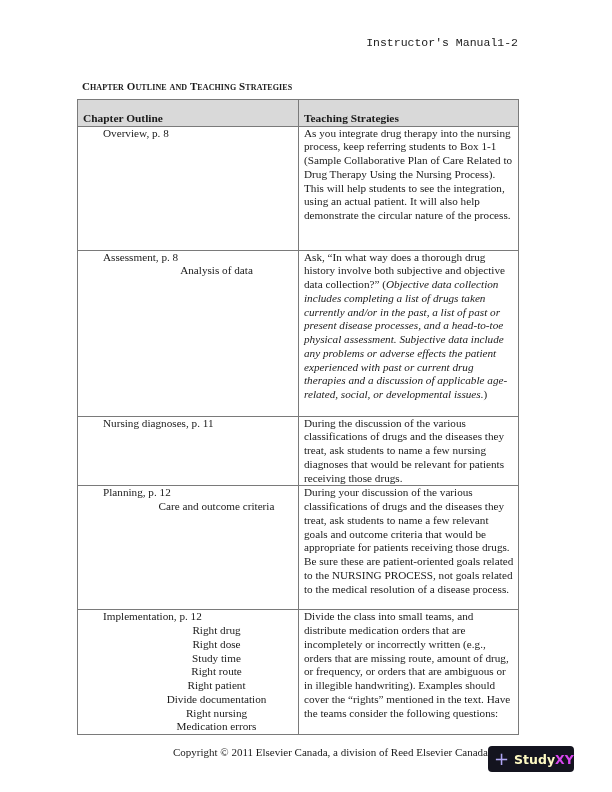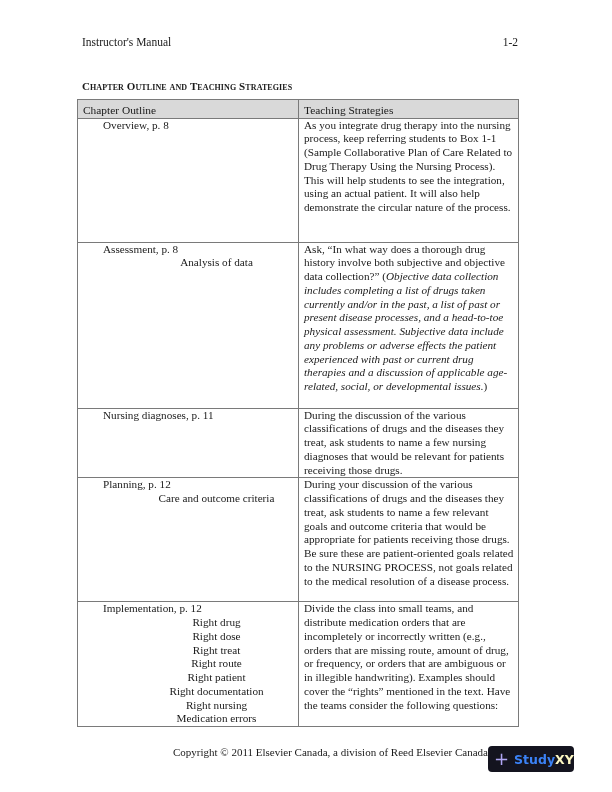--- a/index.html
+++ b/index.html
@@ -3,60 +3,60 @@
 <meta charset="utf-8">
 <style>
   html, body { margin: 0; padding: 0; background: #ffffff; }
   body {
     width: 612px; height: 792px; position: relative; overflow: hidden;
     font-family: "Liberation Serif", "DejaVu Serif", serif;
     color: #1a1a1a;
   }
   .running-head {
     position: absolute; left: 82px; top: 36px; width: 436px;
-    font-size: 11.5px; display: flex; justify-content: space-between;
+    font-size: 11.5px; display: flex; justify-content: flex-end; font-family: Liberation Mono, monospace;
   }
   .section-title {
     position: absolute; left: 82px; top: 80px;
     font-size: 11px; font-weight: bold; font-variant: small-caps;
     letter-spacing: 0.1px;
   }
   table.outline {
     position: absolute; left: 77px; top: 99px; width: 441px;
     border-collapse: collapse; table-layout: fixed;
     font-size: 11.2px; line-height: 13.75px;
   }
   table.outline col.c1 { width: 221px; }
   table.outline col.c2 { width: 220px; }
   table.outline th, table.outline td {
     border: 1px solid #7a7a7a;
     vertical-align: top; text-align: left;
     padding: 0 4px 0 5px;
   }
   table.outline th {
-    background: #d9d9d9; font-weight: normal; font-size: 11.4px;
-    padding-top: 4px; height: 13px; line-height: 13.5px;
+    background: #d9d9d9; font-weight: bold; font-size: 11.4px;
+    padding-top: 12px; height: 13px; line-height: 13.5px;
   }
   .sub { padding-left: 36px; display: block; text-align: center; }
   .outline-line { display: block; margin-left: 20px; }
   em { font-style: italic; }
   .footer {
     position: absolute; left: 152px; top: 746px;
     font-size: 11px;
     margin-left: 21px;
   }
   .badge {
     position: absolute; left: 488px; top: 746px; width: 86px; height: 26px;
     background: #14141f; border-radius: 4px;
     display: flex; align-items: center; padding-left: 6px; box-sizing: border-box;
     font-family: "DejaVu Sans", sans-serif; font-weight: bold; font-size: 12.5px;
   }
   .badge .plus { color: #b0a6f5; font-weight: normal; font-size: 18px; margin-right: 5px; line-height: 1; }
-  .badge .study { color: #3b82f6; }
-  .badge .xy { color: #fef9c3; }
+  .badge .study { color: #fef9c3; }
+  .badge .xy { color: #d946ef; }
 </style>
 </head>
 <body>
 
 <div class="running-head">
   <span>Instructor's Manual</span>
   <span>1-2</span>
 </div>
 
 <div class="section-title">Chapter Outline and Teaching Strategies</div>
@@ -110,24 +110,24 @@
       <td>
         <span>During your discussion of the various classifications of drugs and the diseases they treat, ask students to name a few relevant goals and outcome criteria that would be appropriate for patients receiving those drugs. Be sure these are patient-oriented goals related to the NURSING PROCESS, not goals related to the medical resolution of a disease process.</span>
       </td>
     </tr>
 
     <tr style="height:124px">
       <td>
         <span class="outline-line">Implementation, p. 12</span>
         <span class="outline-line sub">Right drug</span>
         <span class="outline-line sub">Right dose</span>
-        <span class="outline-line sub">Right treat</span>
+        <span class="outline-line sub">Study time</span>
         <span class="outline-line sub">Right route</span>
         <span class="outline-line sub">Right patient</span>
-        <span class="outline-line sub">Right documentation</span>
+        <span class="outline-line sub">Divide documentation</span>
         <span class="outline-line sub">Right nursing</span>
         <span class="outline-line sub">Medication errors</span>
       </td>
       <td>
         <span>Divide the class into small teams, and distribute medication orders that are incompletely or incorrectly written (e.g., orders that are missing route, amount of drug, or frequency, or orders that are ambiguous or in illegible handwriting). Examples should cover the “rights” mentioned in the text. Have the teams consider the following questions:</span>
       </td>
     </tr>
   </tbody>
 </table>
 

